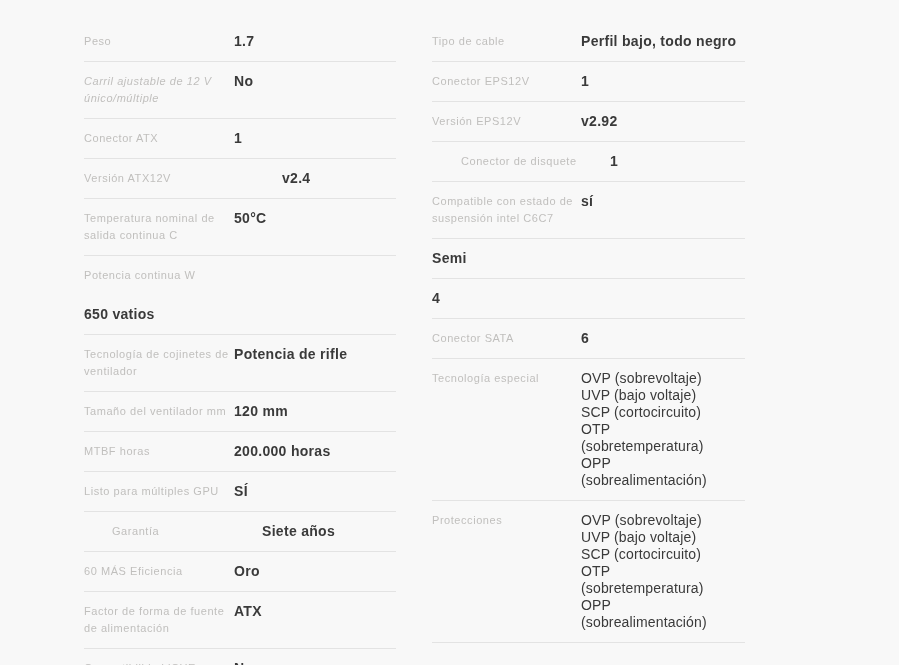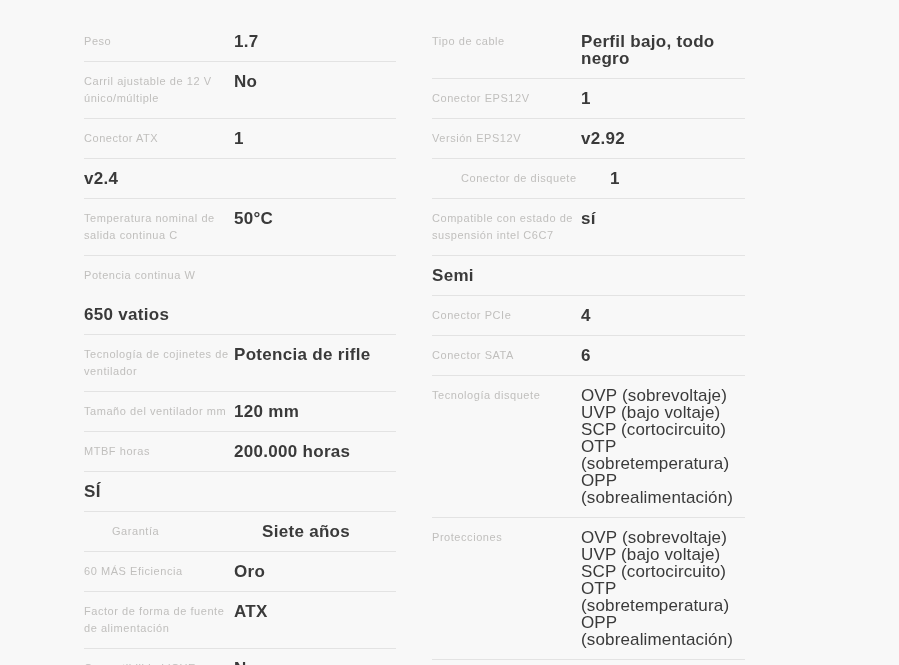--- a/index.html
+++ b/index.html
@@ -60,21 +60,21 @@
     letter-spacing: 0.55px;
     font-weight: 400;
     padding-top: 11px;
     padding-bottom: 11px;
     flex: 0 0 auto;
     word-wrap: break-word;
   }
 
   .spec-value {
     color: #3a3a3a;
-    font-size: 17px;
+    font-size: 14px;
     line-height: 17px;
     letter-spacing: 0.3px;
     font-weight: bold;
     padding-top: 11px;
     padding-bottom: 11px;
     flex: 1 1 auto;
     white-space: pre-line;
   }
 
   .spec-value.multiline {
@@ -95,29 +95,30 @@
 </head>
 <body style="background: rgb(248, 248, 248);">
 
 <div class="spec-sheet">
   <div class="spec-column left">
       <div class="spec-row" style="border-bottom-color: rgb(227, 227, 227);">
         <div class="spec-label" style="color: rgb(192, 191, 189);">Peso</div>
         <div class="spec-value" style="color: rgb(58, 58, 58);">1.7</div>
       </div>
       <div class="spec-row" style="border-bottom-color: rgb(227, 227, 227);">
-        <div class="spec-label" style="color: rgb(192, 191, 189);">Carril ajustable de 12 V único/múltiple</div>
+        <div class="spec-label" style="color: rgb(192, 191, 189); font-style: italic;">Carril ajustable de 12 V único/múltiple</div>
         <div class="spec-value" style="color: rgb(58, 58, 58);">No</div>
       </div>
       <div class="spec-row" style="border-bottom-color: rgb(227, 227, 227);">
         <div class="spec-label" style="color: rgb(192, 191, 189);">Conector ATX</div>
         <div class="spec-value" style="color: rgb(58, 58, 58);">1</div>
       </div>
       <div class="spec-row" style="border-bottom-color: rgb(227, 227, 227);">
-        <div class="spec-value" style="color: rgb(58, 58, 58);">v2.4</div>
+        <div class="spec-label" style="color: rgb(192, 191, 189);">Versión ATX12V</div>
+        <div class="spec-value" style="color: rgb(58, 58, 58); margin-left: 48px;">v2.4</div>
       </div>
       <div class="spec-row" style="border-bottom-color: rgb(227, 227, 227);">
         <div class="spec-label" style="color: rgb(192, 191, 189);">Temperatura nominal de salida continua C</div>
         <div class="spec-value" style="color: rgb(58, 58, 58);">50°C</div>
       </div>
       <div class="spec-row" style="border-bottom-color: rgb(227, 227, 227); flex-direction: column;">
         <div class="spec-label" style="color: rgb(192, 191, 189);">Potencia continua W</div>
         <div class="spec-value" style="color: rgb(58, 58, 58);">650 vatios</div>
       </div>
       <div class="spec-row" style="border-bottom-color: rgb(227, 227, 227);">
@@ -126,20 +127,21 @@
       </div>
       <div class="spec-row" style="border-bottom-color: rgb(227, 227, 227);">
         <div class="spec-label" style="color: rgb(192, 191, 189);">Tamaño del ventilador mm</div>
         <div class="spec-value" style="color: rgb(58, 58, 58);">120 mm</div>
       </div>
       <div class="spec-row" style="border-bottom-color: rgb(227, 227, 227);">
         <div class="spec-label" style="color: rgb(192, 191, 189);">MTBF horas</div>
         <div class="spec-value" style="color: rgb(58, 58, 58);">200.000 horas</div>
       </div>
       <div class="spec-row" style="border-bottom-color: rgb(227, 227, 227);">
+        <div class="spec-label" style="color: rgb(192, 191, 189);">Listo para múltiples GPU</div>
         <div class="spec-value" style="color: rgb(58, 58, 58);">SÍ</div>
       </div>
       <div class="spec-row" style="border-bottom-color: rgb(227, 227, 227);">
         <div class="spec-label" style="color: rgb(192, 191, 189); margin-left: 28px;">Garantía</div>
         <div class="spec-value" style="color: rgb(58, 58, 58);">Siete años</div>
       </div>
       <div class="spec-row" style="border-bottom-color: rgb(227, 227, 227);">
         <div class="spec-label" style="color: rgb(192, 191, 189);">60 MÁS Eficiencia</div>
         <div class="spec-value" style="color: rgb(58, 58, 58);">Oro</div>
       </div>
@@ -174,29 +176,28 @@
         <div class="spec-value" style="color: rgb(58, 58, 58);">1</div>
       </div>
       <div class="spec-row" style="border-bottom-color: rgb(227, 227, 227);">
         <div class="spec-label" style="color: rgb(192, 191, 189);">Compatible con estado de suspensión intel C6C7</div>
         <div class="spec-value" style="color: rgb(58, 58, 58);">sí</div>
       </div>
       <div class="spec-row" style="border-bottom-color: rgb(227, 227, 227);">
         <div class="spec-value" style="color: rgb(58, 58, 58);">Semi</div>
       </div>
       <div class="spec-row" style="border-bottom-color: rgb(227, 227, 227);">
-        <div class="spec-label" style="color: rgb(192, 191, 189);">Conector PCIe</div>
         <div class="spec-value" style="color: rgb(58, 58, 58);">4</div>
       </div>
       <div class="spec-row" style="border-bottom-color: rgb(227, 227, 227);">
         <div class="spec-label" style="color: rgb(192, 191, 189);">Conector SATA</div>
         <div class="spec-value" style="color: rgb(58, 58, 58);">6</div>
       </div>
       <div class="spec-row" style="border-bottom-color: rgb(227, 227, 227);">
-        <div class="spec-label" style="color: rgb(192, 191, 189);">Tecnología disquete</div>
+        <div class="spec-label" style="color: rgb(192, 191, 189);">Tecnología especial</div>
         <div class="spec-value multiline" style="color: rgb(58, 58, 58);">OVP (sobrevoltaje)
 UVP (bajo voltaje)
 SCP (cortocircuito)
 OTP
 (sobretemperatura)
 OPP
 (sobrealimentación)</div>
       </div>
       <div class="spec-row" style="border-bottom-color: rgb(227, 227, 227);">
         <div class="spec-label" style="color: rgb(192, 191, 189);">Protecciones</div>

